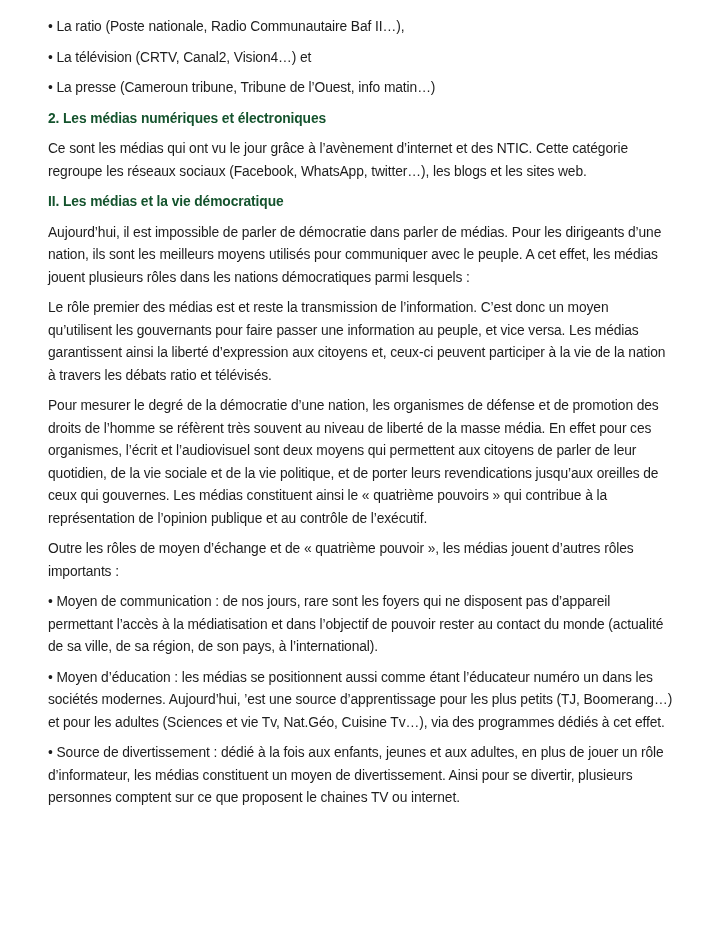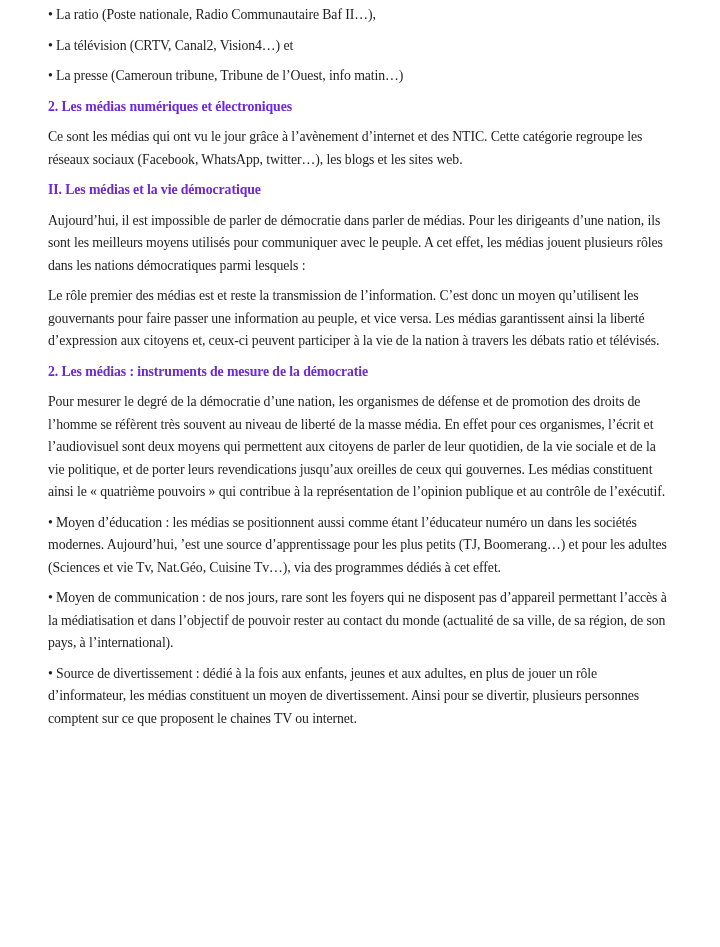--- a/index.html
+++ b/index.html
@@ -9,38 +9,38 @@
   }
   body {
     width: 720px;
     height: 947px;
     overflow: hidden;
   }
   .page {
     box-sizing: border-box;
     width: 720px;
     height: 947px;
-    padding: 4px 46px 0 48px;
+    padding: 16px 46px 0 48px;
     background: #ffffff;
-    font-family: Liberation Serif, serif;
+    font-family: Liberation Sans, sans-serif;
     font-size: 13.8px;
     line-height: 22.5px;
     letter-spacing: -0.1px;
     color: #1d1d1d;
     text-rendering: optimizeLegibility;
   }
   .para {
     margin: 0 0 8px 0;
   }
   .heading {
     font-size: 13.8px;
     line-height: 22.5px;
     font-weight: 700;
     margin: 0 0 8px 0;
-    color: #6d28d9;
+    color: #14532d;
   }
   .gap-above {
   }
 </style>
 </head>
 <body>
 
 <main class="page">
 
   <p class="para">• La ratio (Poste nationale, Radio Communautaire Baf II…),</p>
@@ -53,25 +53,25 @@
 
   <p class="para">Ce sont les médias qui ont vu le jour grâce à l’avènement d’internet et des NTIC. Cette catégorie regroupe les réseaux sociaux (Facebook, WhatsApp, twitter…), les blogs et les sites web.</p>
 
   <h3 class="heading gap-above">II. Les médias et la vie démocratique</h3>
 
   <p class="para">Aujourd’hui, il est impossible de parler de démocratie dans parler de médias. Pour les dirigeants d’une nation, ils sont les meilleurs moyens utilisés pour communiquer avec le peuple. A cet effet, les médias jouent plusieurs rôles dans les nations démocratiques parmi lesquels :</p>
 
 
   <p class="para">Le rôle premier des médias est et reste la transmission de l’information. C’est donc un moyen qu’utilisent les gouvernants pour faire passer une information au peuple, et vice versa. Les médias garantissent ainsi la liberté d’expression aux citoyens et, ceux-ci peuvent participer à la vie de la nation à travers les débats ratio et télévisés.</p>
 
-  <h3 class="heading">2. Les médias : instruments de mesure de la démocratie</h3>
 
   <p class="para">Pour mesurer le degré de la démocratie d’une nation, les organismes de défense et de promotion des droits de l’homme se réfèrent très souvent au niveau de liberté de la masse média. En effet pour ces organismes, l’écrit et l’audiovisuel sont deux moyens qui permettent aux citoyens de parler de leur quotidien, de la vie sociale et de la vie politique, et de porter leurs revendications jusqu’aux oreilles de ceux qui gouvernes. Les médias constituent ainsi le « quatrième pouvoirs » qui contribue à la représentation de l’opinion publique et au contrôle de l’exécutif.</p>
 
 
+  <p class="para">Outre les rôles de moyen d’échange et de « quatrième pouvoir », les médias jouent d’autres rôles importants :</p>
+
+  <p class="para">• Moyen de communication : de nos jours, rare sont les foyers qui ne disposent pas d’appareil permettant l’accès à la médiatisation et dans l’objectif de pouvoir rester au contact du monde (actualité de sa ville, de sa région, de son pays, à l’international).</p>
 
   <p class="para">• Moyen d’éducation : les médias se positionnent aussi comme étant l’éducateur numéro un dans les sociétés modernes. Aujourd’hui, ’est une source d’apprentissage pour les plus petits (TJ, Boomerang…) et pour les adultes (Sciences et vie Tv, Nat.Géo, Cuisine Tv…), via des programmes dédiés à cet effet.</p>
-
-  <p class="para">• Moyen de communication : de nos jours, rare sont les foyers qui ne disposent pas d’appareil permettant l’accès à la médiatisation et dans l’objectif de pouvoir rester au contact du monde (actualité de sa ville, de sa région, de son pays, à l’international).</p>
 
   <p class="para">• Source de divertissement : dédié à la fois aux enfants, jeunes et aux adultes, en plus de jouer un rôle d’informateur, les médias constituent un moyen de divertissement. Ainsi pour se divertir, plusieurs personnes comptent sur ce que proposent le chaines TV ou internet.</p>
 
 </main>
 
 </body></html>

